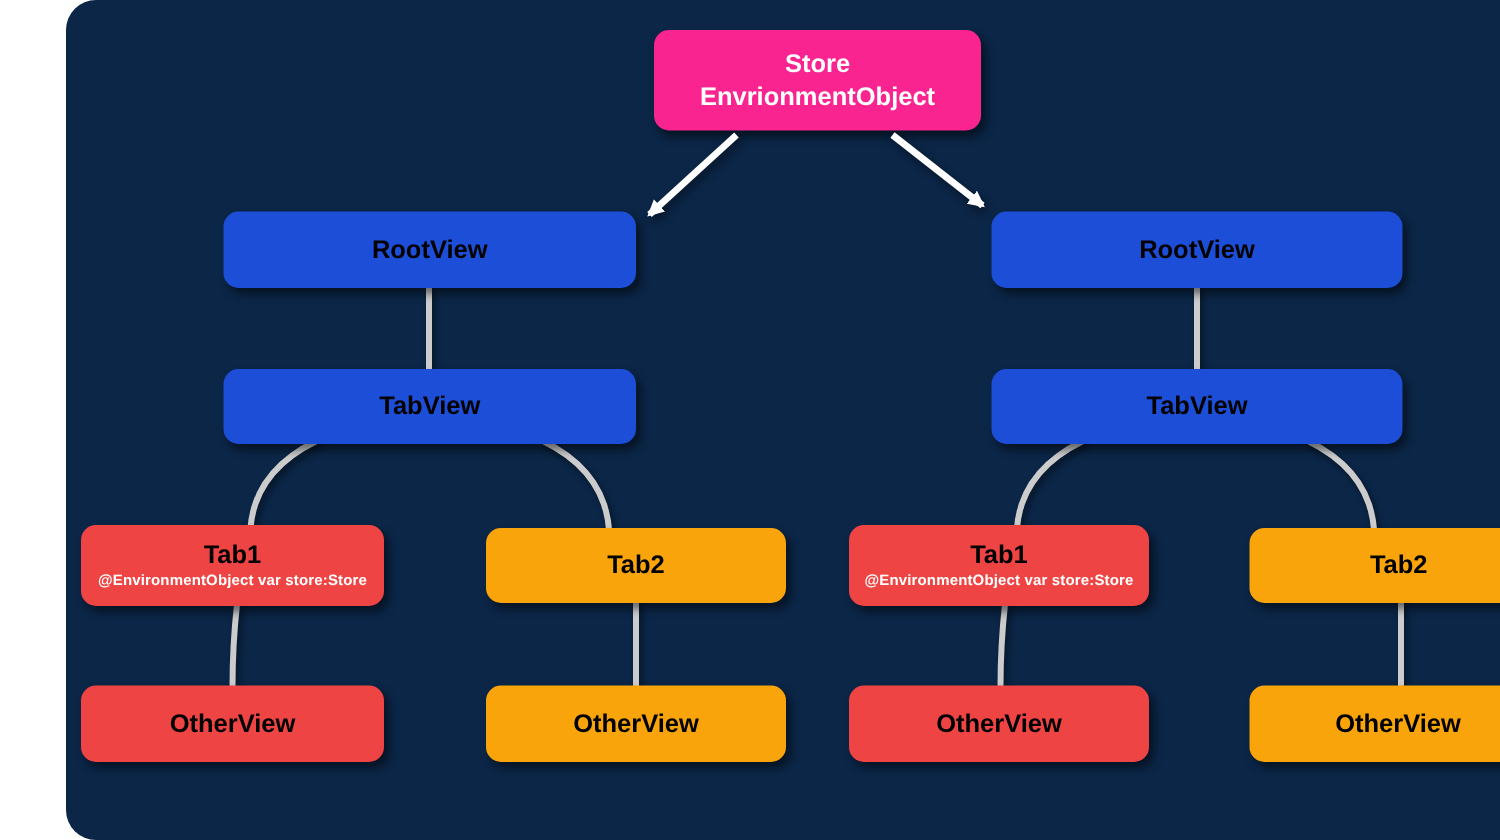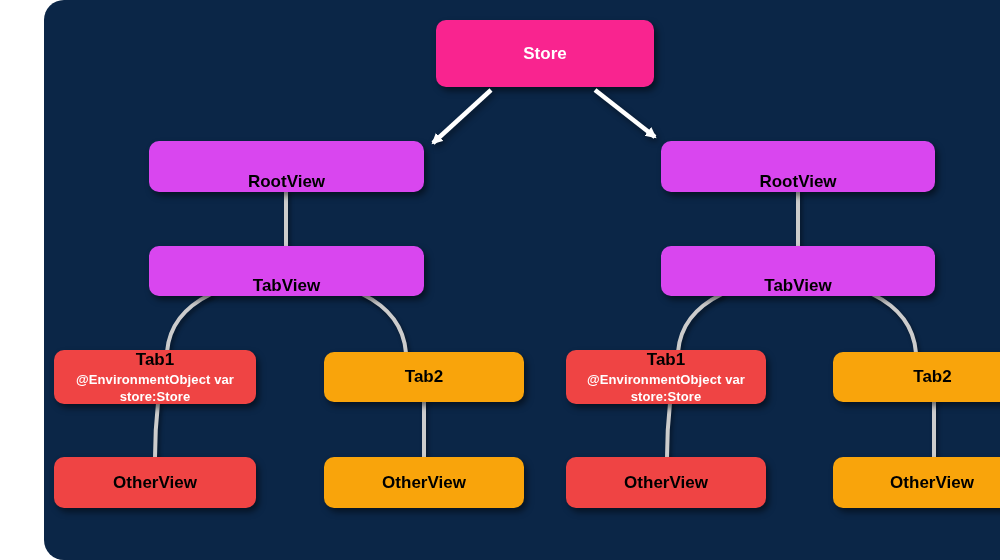--- a/index.html
+++ b/index.html
@@ -33,25 +33,25 @@
     border-radius: 10px;
     box-shadow: 3px 4px 6px rgba(0,0,0,0.5);
     color: #000000;
     font-weight: 700;
     font-size: 17px;
     text-align: center;
     z-index: 2;
     line-height: 1.25;
   }
   .c-pink   { background: #F9248F; color: #FFFFFF; }
-  .c-blue   { background: #d946ef; justify-content: flex-end; }
+  .c-blue   { background: #1d4ed8; }
   .c-green  { background: #ef4444; }
   .c-orange { background: #F9A40B; border-radius: 10px; }
   .sub {
-    font-size: 13px;
+    font-size: 10px;
     font-weight: 700;
     color: #FFFFFF;
     margin-top: 2px;
     letter-spacing: 0.1px;
   }
   
   #n-store   { left: 392px; top: 20px;  width: 218px; height: 67px; }
   #n-root-l  { left: 105px; top: 141px; width: 275px; height: 51px; }
   #n-root-r  { left: 617px; top: 141px; width: 274px; height: 51px; }
   #n-tab-l   { left: 105px; top: 246px; width: 275px; height: 50px; }
@@ -80,20 +80,21 @@
       <path d="M828 294 Q869 314 872 353"></path>
       <path d="M114 403 Q111 430 111 458"></path>
       <path d="M380 401 L380 458"></path>
       <path d="M626 403 Q623 430 623 458"></path>
       <path d="M890 401 L890 458"></path>
     </g>
   </svg>
 
   <div class="node c-pink" id="n-store">
     <div>Store</div>
+    <div>EnvrionmentObject</div>
   </div>
 
   <div class="node c-blue" id="n-root-l">
     <span>RootView</span>
   </div>
   <div class="node c-blue" id="n-root-r">
     <span>RootView</span>
   </div>
 
   <div class="node c-blue" id="n-tab-l">

